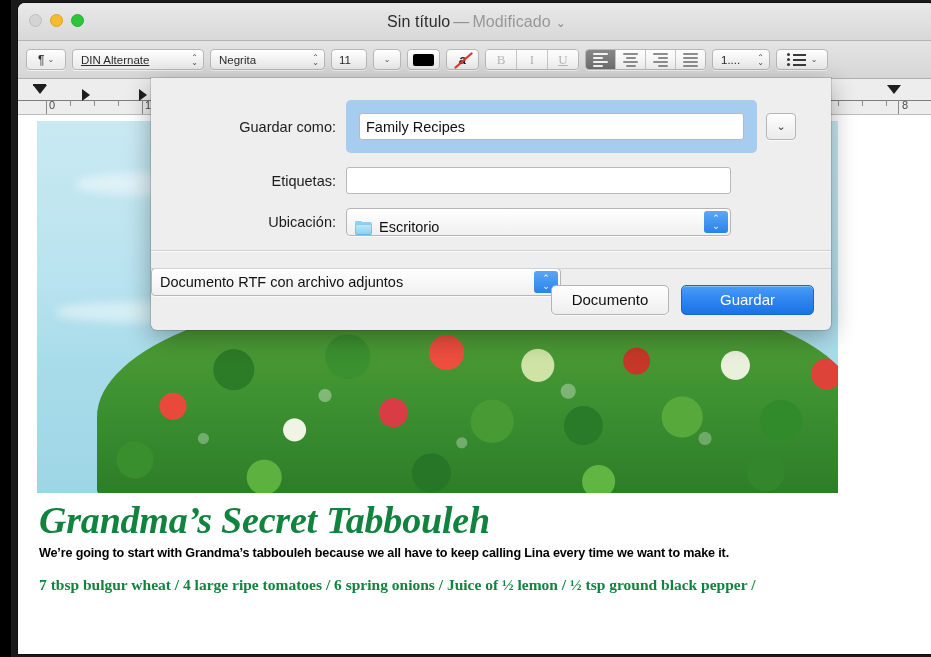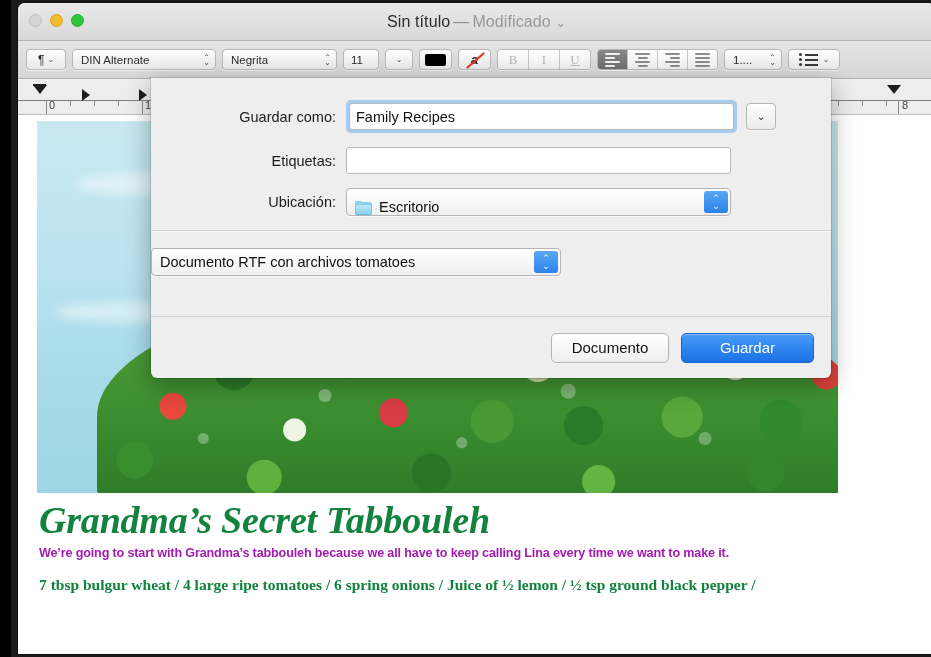--- a/index.html
+++ b/index.html
@@ -90,21 +90,21 @@
   .para-glyph { font-size: 12px; line-height: 1; }
   .chev-sm { font-size: 8px; color: #555; line-height: 1; }
 
   .stepper-ctl { position: relative; padding: 0 20px 0 8px; }
   .stepper-ctl .updown {
     position: absolute; right: 5px; top: 50%;
     transform: translateY(-50%);
     display: flex; flex-direction: column;
     line-height: 5px; font-size: 8px; color: #4a4a4a;
   }
-  .font-family { width: 144px; }
+  .font-family { width: 132px; text-decoration: underline; }
   .font-style  { width: 115px; }
   .font-size   { width: 36px; justify-content: flex-start; padding: 0 0 0 7px; }
   .size-chev   { width: 28px; justify-content: center; }
 
   .swatch-btn { width: 33px; justify-content: center; }
   .swatch {
     width: 21px; height: 12px; background: #000;
     border-radius: 2px;
   }
   .hl-btn { width: 33px; justify-content: center; position: relative; }
@@ -307,21 +307,21 @@
     font-size: 38px;
     color: #12833f;
     line-height: 1.05;
     margin: 0 0 5px 0;
     letter-spacing: -0.2px;
   }
   .body-line {
     font-family: "Liberation Sans", sans-serif;
     font-weight: bold;
     font-size: 12.6px;
-    color: #a21caf;
+    color: #000000;
     margin: 0 0 16px 0;
     letter-spacing: -0.15px;
     white-space: nowrap;
   }
   .sub-head {
     font-family: "Liberation Serif", serif;
     font-weight: bold;
     font-style: italic;
     font-size: 15px;
     color: #12833f;
@@ -333,21 +333,21 @@
     font-size: 15.5px;
     color: #12833f;
     margin: 0;
     white-space: nowrap;
   }
 
   
   .sheet {
     position: absolute;
     left: 133px; top: 75px;
-    width: 680px; height: 300px;
+    width: 680px; height: 252px;
     background: #eeeeee;
     border-radius: 0 0 6px 6px;
     box-shadow: 0 7px 26px rgba(0,0,0,0.33), 0 0 0 1px rgba(0,0,0,0.12);
     box-sizing: border-box;
     overflow: hidden;
   }
   .sheet-body { position: relative; padding: 22px 0 0 0; }
 
   .frow {
     display: flex; align-items: center;
@@ -368,21 +368,21 @@
     border-radius: 3px;
     height: 27px;
     box-sizing: border-box;
     display: flex; align-items: center;
     padding: 0 6px;
     font-size: 14.5px;
     color: #111;
   }
   .focus-ring {
     border-radius: 5px;
-    padding: 3px;
+    padding: 13px;
     background: #a6ccef;
     display: inline-block;
     line-height: 0;
   }
   .name-field { width: 385px; }
   .tags-field { width: 385px; }
 
   .disclosure {
     margin-left: 9px;
     width: 30px; height: 27px;
@@ -725,21 +725,21 @@
               <span>⌃</span>
                 <span>⌄</span>
             </span>
           </div>
         </div>
 
         <div class="sheet-sep"></div>
 
         <div class="frow fmt-row">
           <div class="popup fmt-popup">
-            <span>Documento RTF con archivos tomatoes</span>
+            <span>Documento RTF con archivo adjuntos</span>
             <span class="arrows">
               <span>⌃</span>
                 <span>⌄</span>
             </span>
           </div>
         </div>
       </div>
 
       <div class="sheet-footer">
         <div class="btn cancel">Documento</div>

